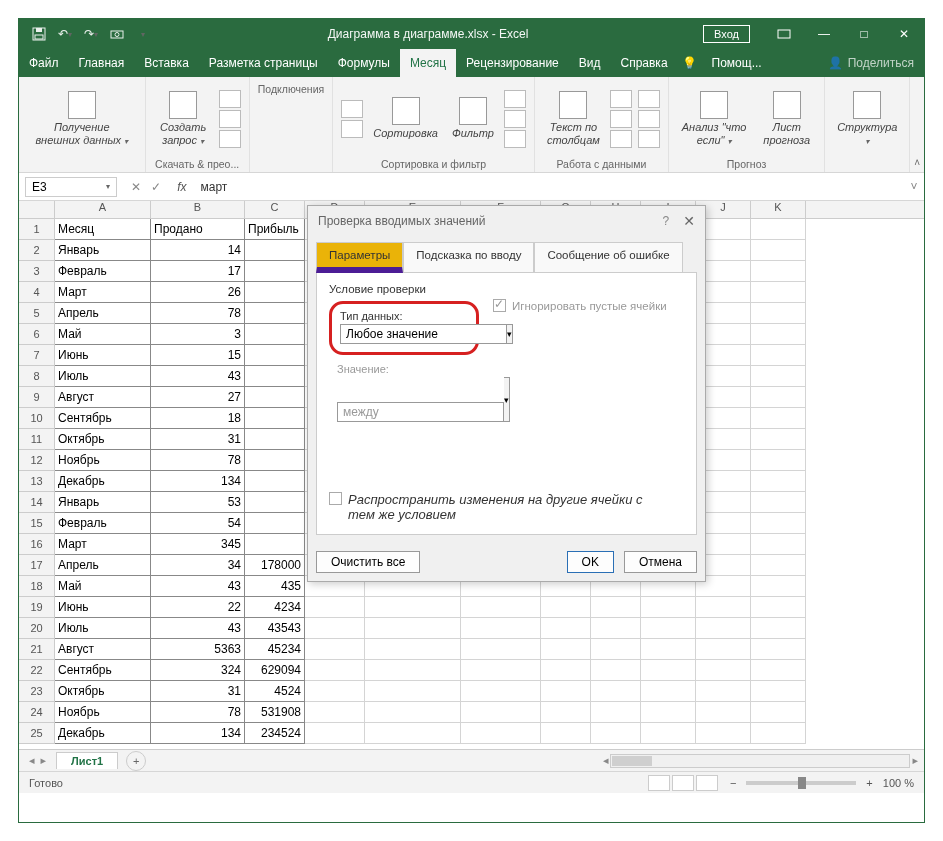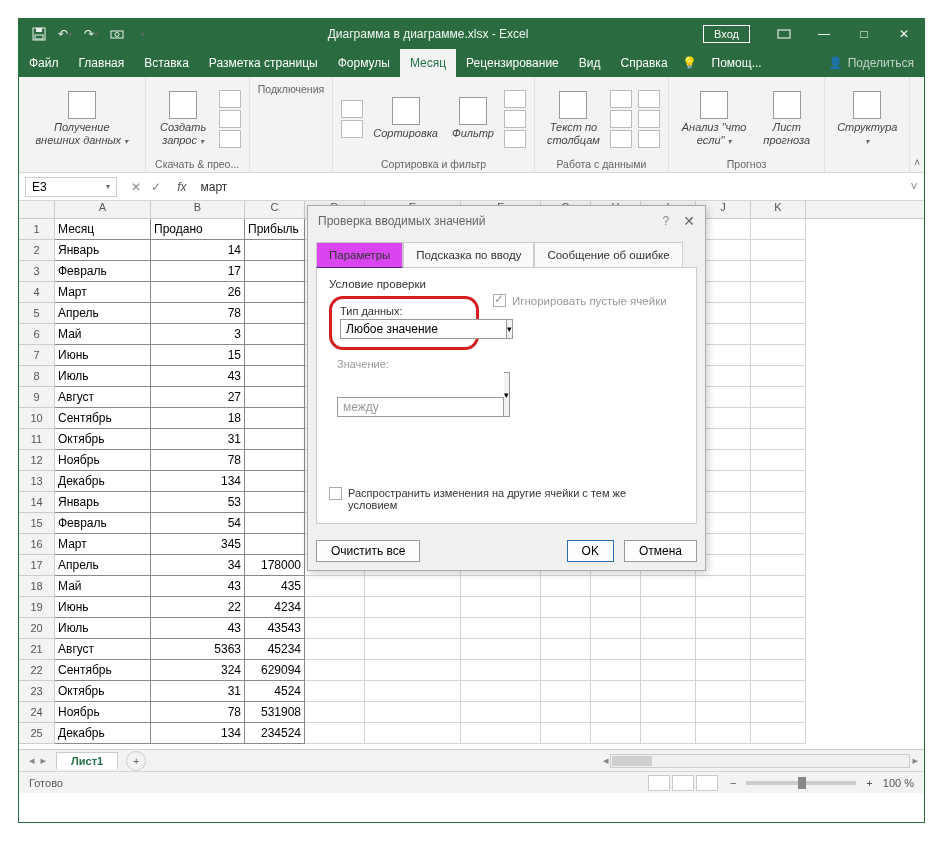--- a/index.html
+++ b/index.html
@@ -74,32 +74,32 @@
 .zoom-slider { width:110px; height:4px; background:#ccc; position:relative; margin:0 10px; }
 .zoom-slider .knob { position:absolute; top:-4px; left:52px; width:8px; height:12px; background:#888; }
 
 
 .dialog { position:absolute; left:288px; top:4px; width:399px; background:#f0f0f0; border:1px solid #aaa; box-shadow:2px 2px 8px rgba(0,0,0,.2); font-size:12px; z-index:10; }
 .dlg-title { height:30px; display:flex; align-items:center; padding:0 10px; color:#666; }
 .dlg-title .sp { flex:1; }
 .dlg-title .x { cursor:pointer; font-size:14px; }
 .dlg-tabs { display:flex; padding:6px 8px 0; gap:0; }
 .dlg-tab { padding:6px 12px; border:1px solid #ccc; background:#f9f9f9; color:#333; cursor:pointer; font-size:11.5px; }
-.dlg-tab.active { background:#d946ef; border-bottom:1px solid #4c1d95; position:relative; z-index:2; }
+.dlg-tab.active { background:#eab308; border-bottom:6px solid #4c1d95; position:relative; z-index:2; }
 .dlg-panel { background:#fff; margin:0 8px 8px; border:1px solid #ccc; padding:10px 12px 12px; margin-top:-1px; }
 .fieldset-label { font-size:11.5px; color:#333; margin-bottom:4px; }
 .highlight-box { border:3px solid #d62020; border-radius:14px; padding:4px 8px 8px; margin:2px 0 6px; width:150px; }
 .combo { display:flex; }
 .combo input { flex:1; border:1px solid #999; height:20px; padding:0 5px; font-size:12px; background:#fff; }
 .combo .cbtn { width:18px; border:1px solid #999; border-left:none; display:flex; align-items:center; justify-content:center; background:#f3f3f3; font-size:9px; cursor:pointer; }
 .label-sm { font-size:11px; color:#333; margin:2px 0; }
 .chk-row { display:flex; align-items:center; gap:6px; color:#999; font-size:11.5px; }
 .chk { width:13px; height:13px; border:1px solid #aaa; background:#fff; position:relative; }
 .chk.checked::after { content:"✓"; position:absolute; top:-3px; left:0; color:#999; font-size:12px; }
-.dlg-check2 { display:flex; gap:6px; margin-top:70px; font-size:11px; color:#333; }
+.dlg-check2 { display:flex; gap:6px; margin-top:70px; font-size:13px; color:#333;font-style:italic; }
 .dlg-buttons { display:flex; justify-content:space-between; padding:8px; }
 .btn { border:1px solid #999; background:#fdfdfd; padding:3px 14px; font-size:12px; cursor:pointer; }
 .btn.default { border:1.5px solid #2a6fb5; }
 .btn-right { display:flex; gap:10px; }
 
 svg { display:block; }
 </style>
 </head>
 <body>
 

